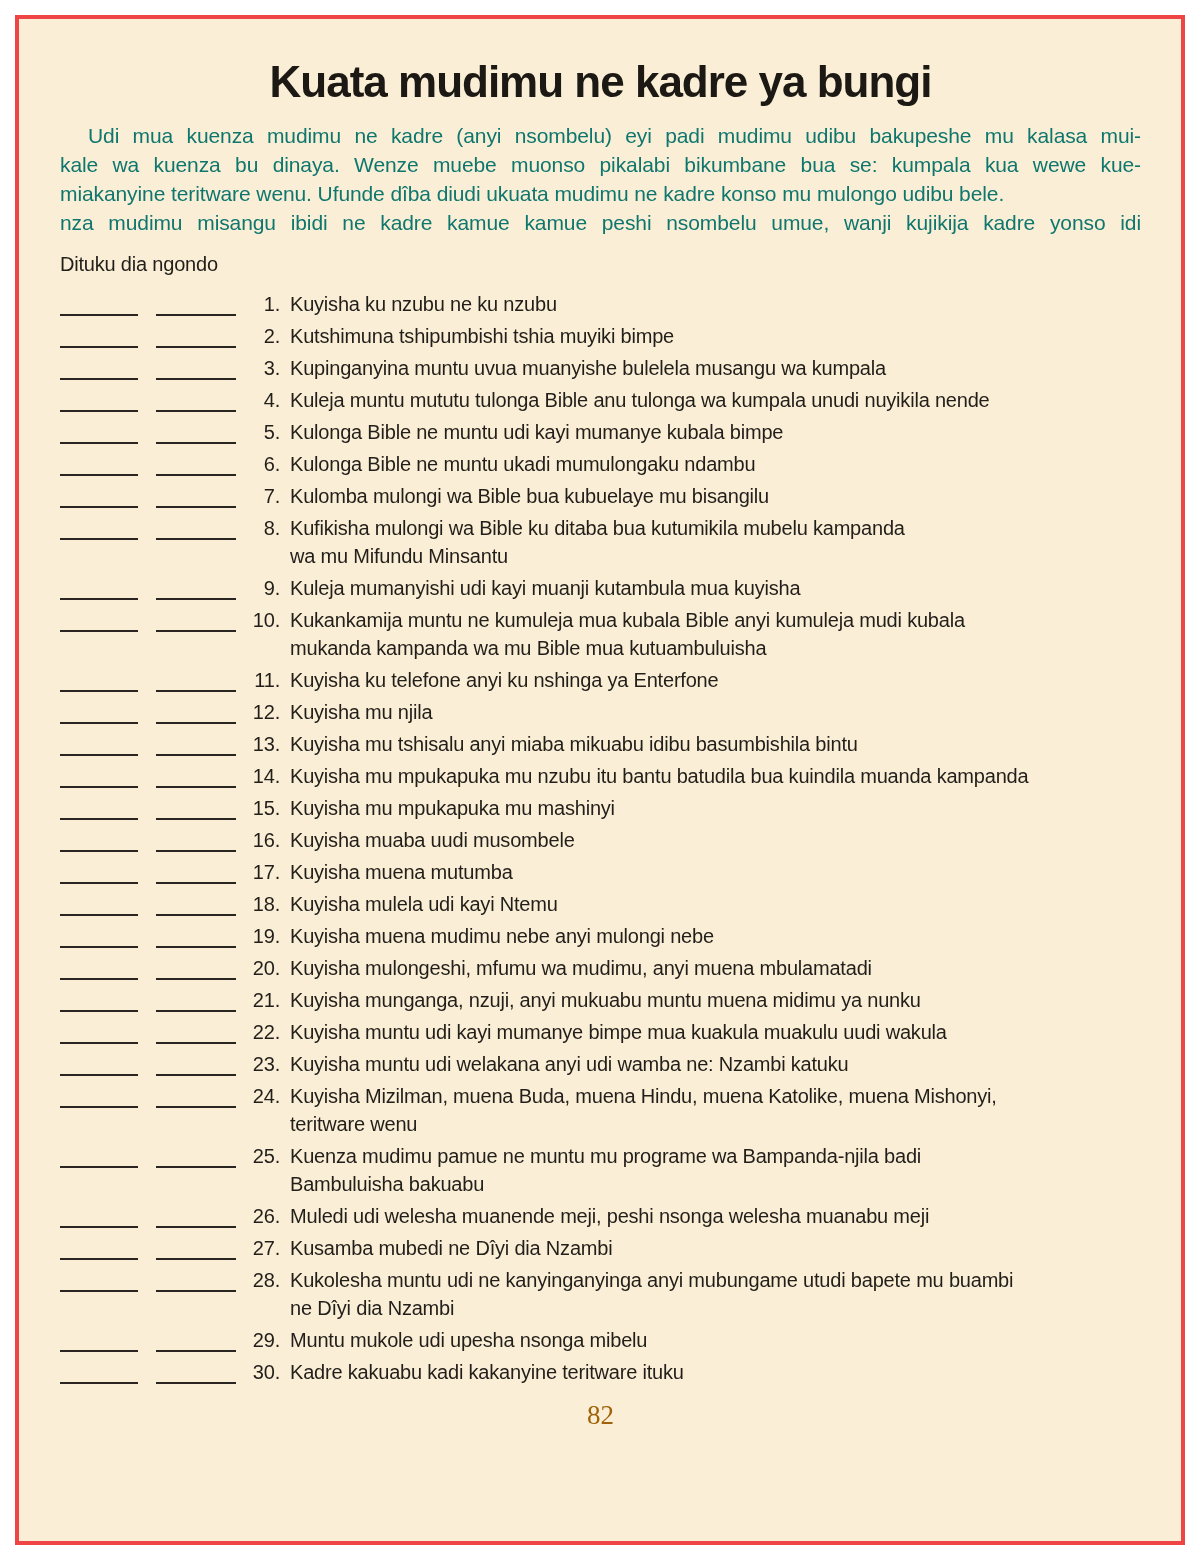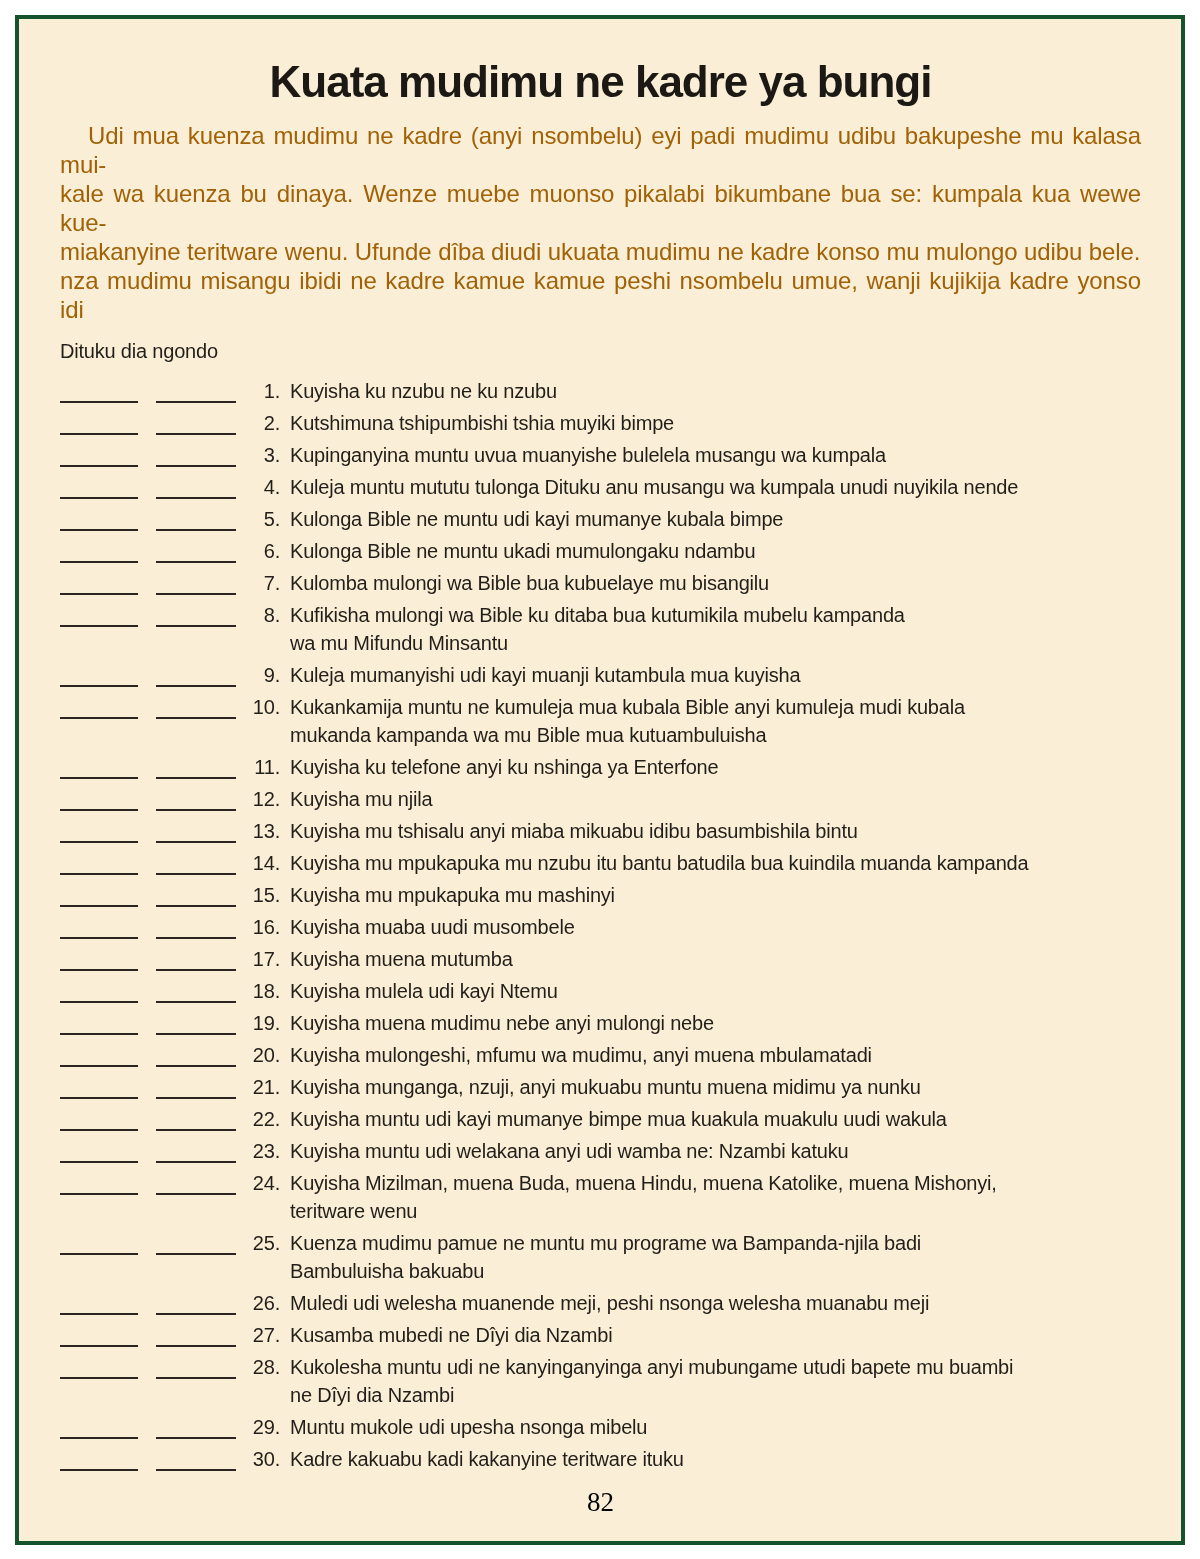--- a/index.html
+++ b/index.html
@@ -4,35 +4,35 @@
 <style>
   html,body{margin:0;padding:0;background:#ffffff;}
   body{
     width:1200px;height:1559px;position:relative;
     font-family:"Liberation Sans",sans-serif;
     color:#221E1A;
     -webkit-font-smoothing:antialiased;
   }
   .sheet{
     position:absolute;left:15px;top:15px;right:15px;bottom:14px;
-    border:4px solid #14532d;
+    border:4px solid #ef4444;
     background:#FAEFD6;
     box-sizing:border-box;
     overflow:hidden;
     padding:30px 40px 0 41px;
   }
   .title{
     text-align:center;
     font-size:44px;
     font-weight:700;
     letter-spacing:-1px;
     margin:8px 0 14px 0;
     color:#1C1814;
   }
-  .intro{font-size:24px;line-height:29px;color:#a16207;}
+  .intro{font-size:21px;line-height:29px;color:#0f766e;}
   .intro-line{text-align:justify;text-align-last:justify;letter-spacing:-0.1px;}
   .intro-line.first{text-indent:28px;}
   .intro-line.last{text-align:left;text-align-last:left;}
   .list-label{
     font-size:20px;
     margin-top:16px;
     margin-bottom:14px;
     letter-spacing:-0.2px;
   }
   .list{font-size:20px;line-height:28px;letter-spacing:-0.2px;}
@@ -50,21 +50,21 @@
     text-align:right;
     white-space:nowrap;
   }
   .txt{margin-left:10px;flex:1;}
   .txt div{min-height:28px;}
   .page-number{
     text-align:center;
     font-family:"Liberation Serif",serif;
     font-size:27px;
     margin-top:14px;
-    color:#000000;
+    color:#a16207;
   }
 </style>
 </head>
 <body>
 
 <div class="sheet">
   <h1 class="title">Kuata mudimu ne kadre ya bungi</h1>
 
   <div class="intro">
       <div class="intro-line first">Udi mua kuenza mudimu ne kadre (anyi nsombelu) eyi padi mudimu udibu bakupeshe mu kalasa mui-</div>
@@ -98,21 +98,21 @@
         <span class="num">3.</span>
         <div class="txt">
           <div>Kupinganyina muntu uvua muanyishe bulelela musangu wa kumpala</div>
         </div>
       </div>
       <div class="row">
         <span class="blank b1"></span>
         <span class="blank b2"></span>
         <span class="num">4.</span>
         <div class="txt">
-          <div>Kuleja muntu mututu tulonga Dituku anu musangu wa kumpala unudi nuyikila nende</div>
+          <div>Kuleja muntu mututu tulonga Bible anu tulonga wa kumpala unudi nuyikila nende</div>
         </div>
       </div>
       <div class="row">
         <span class="blank b1"></span>
         <span class="blank b2"></span>
         <span class="num">5.</span>
         <div class="txt">
           <div>Kulonga Bible ne muntu udi kayi mumanye kubala bimpe</div>
         </div>
       </div>

